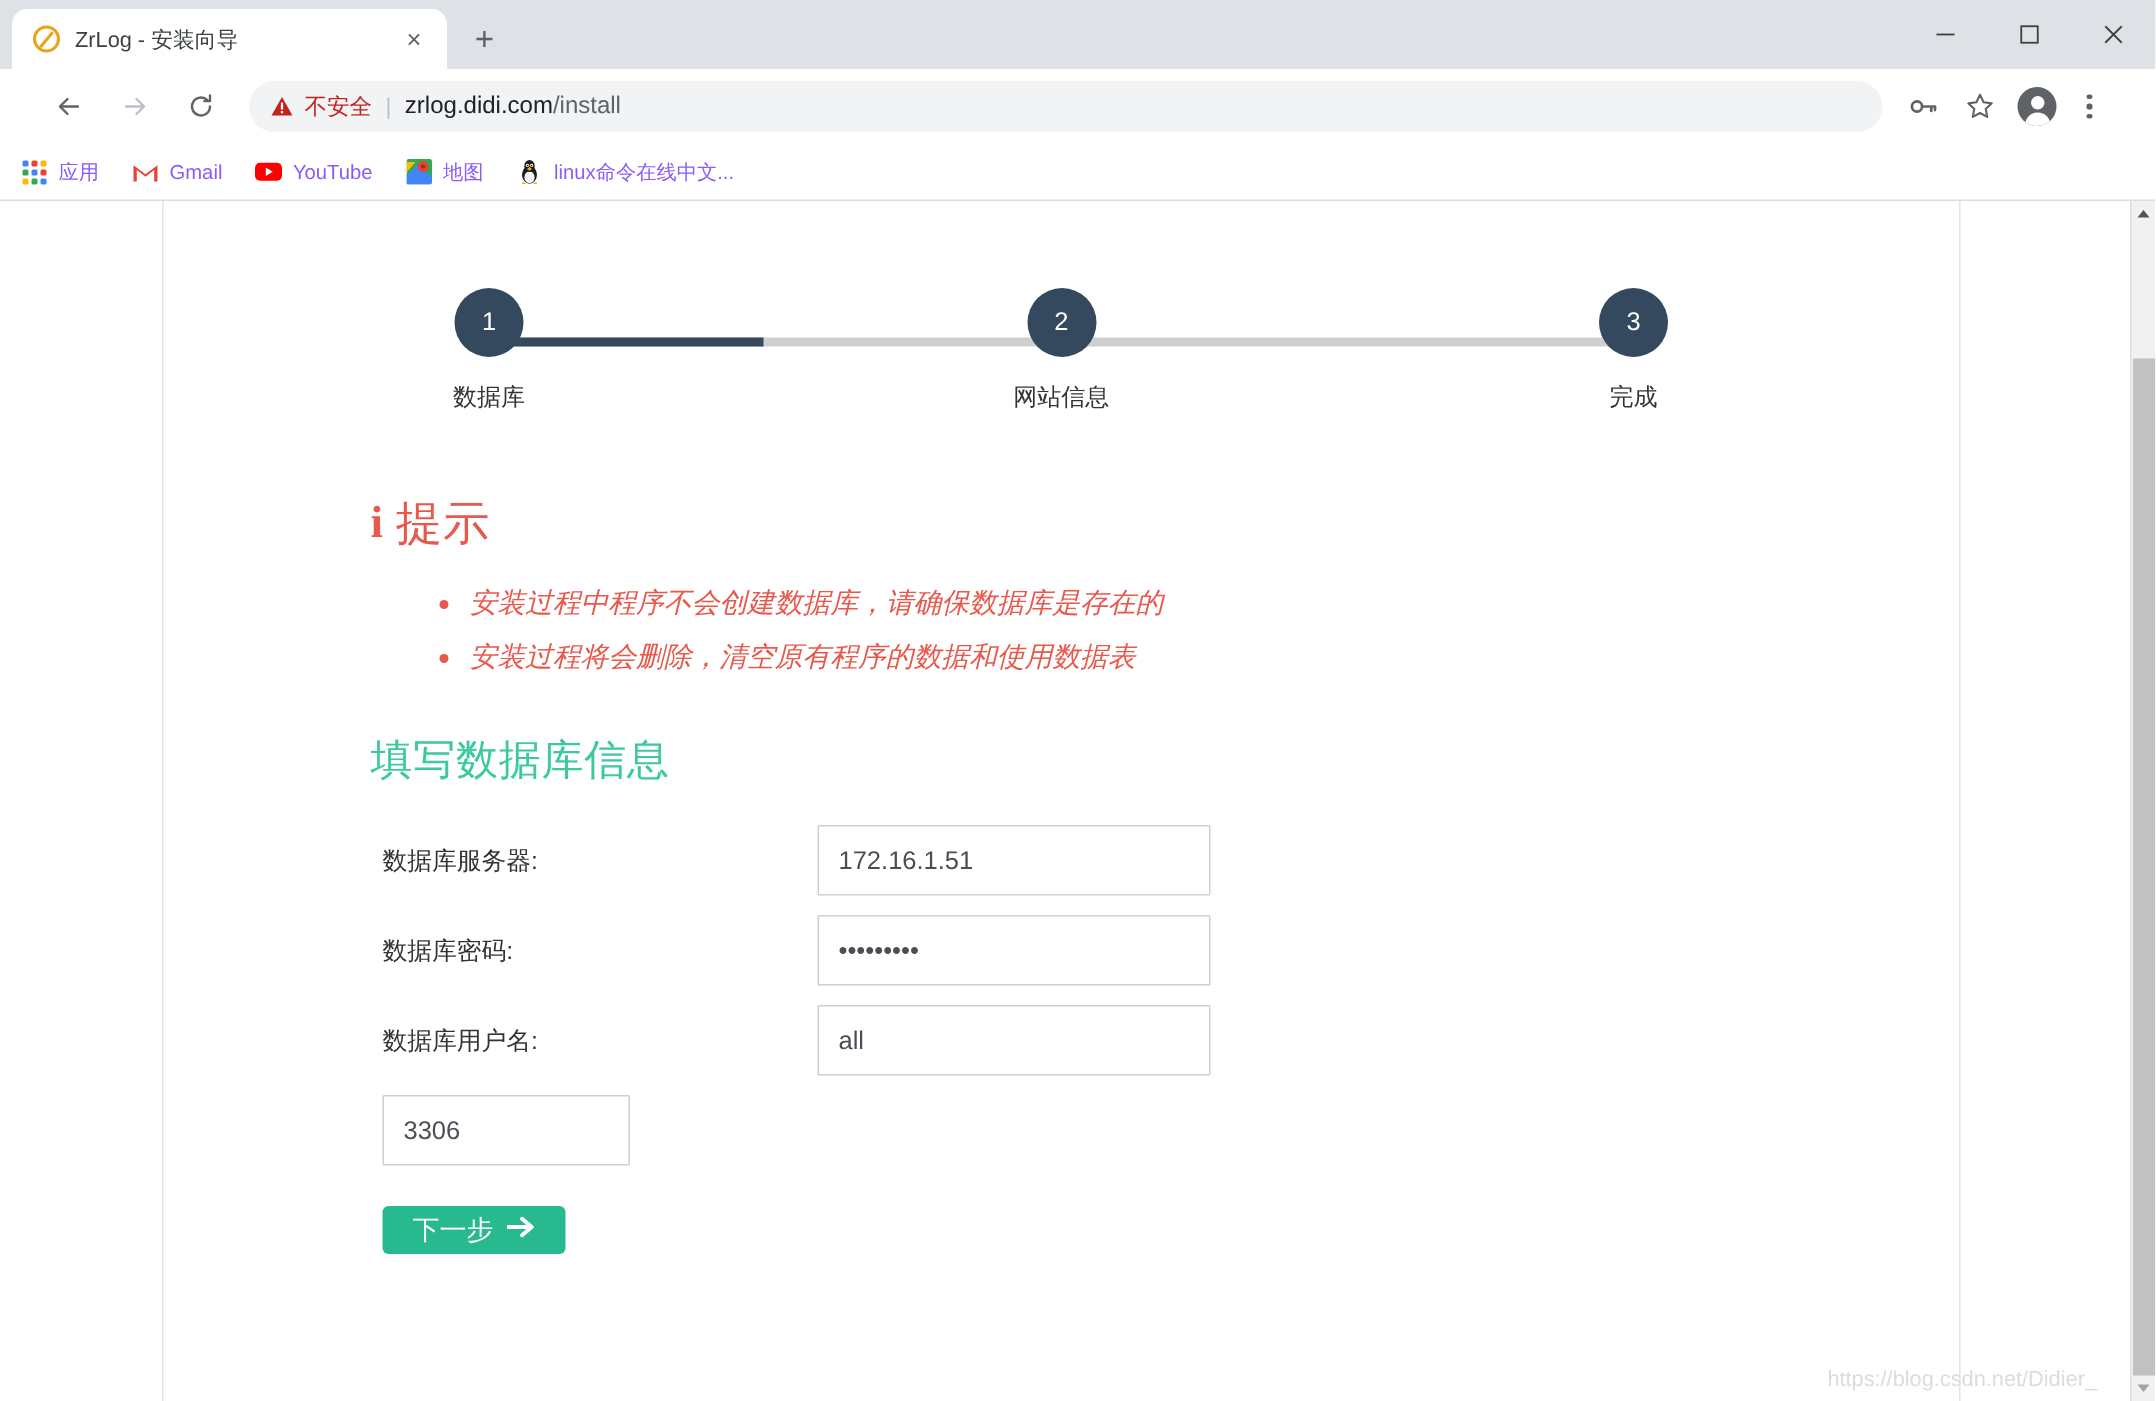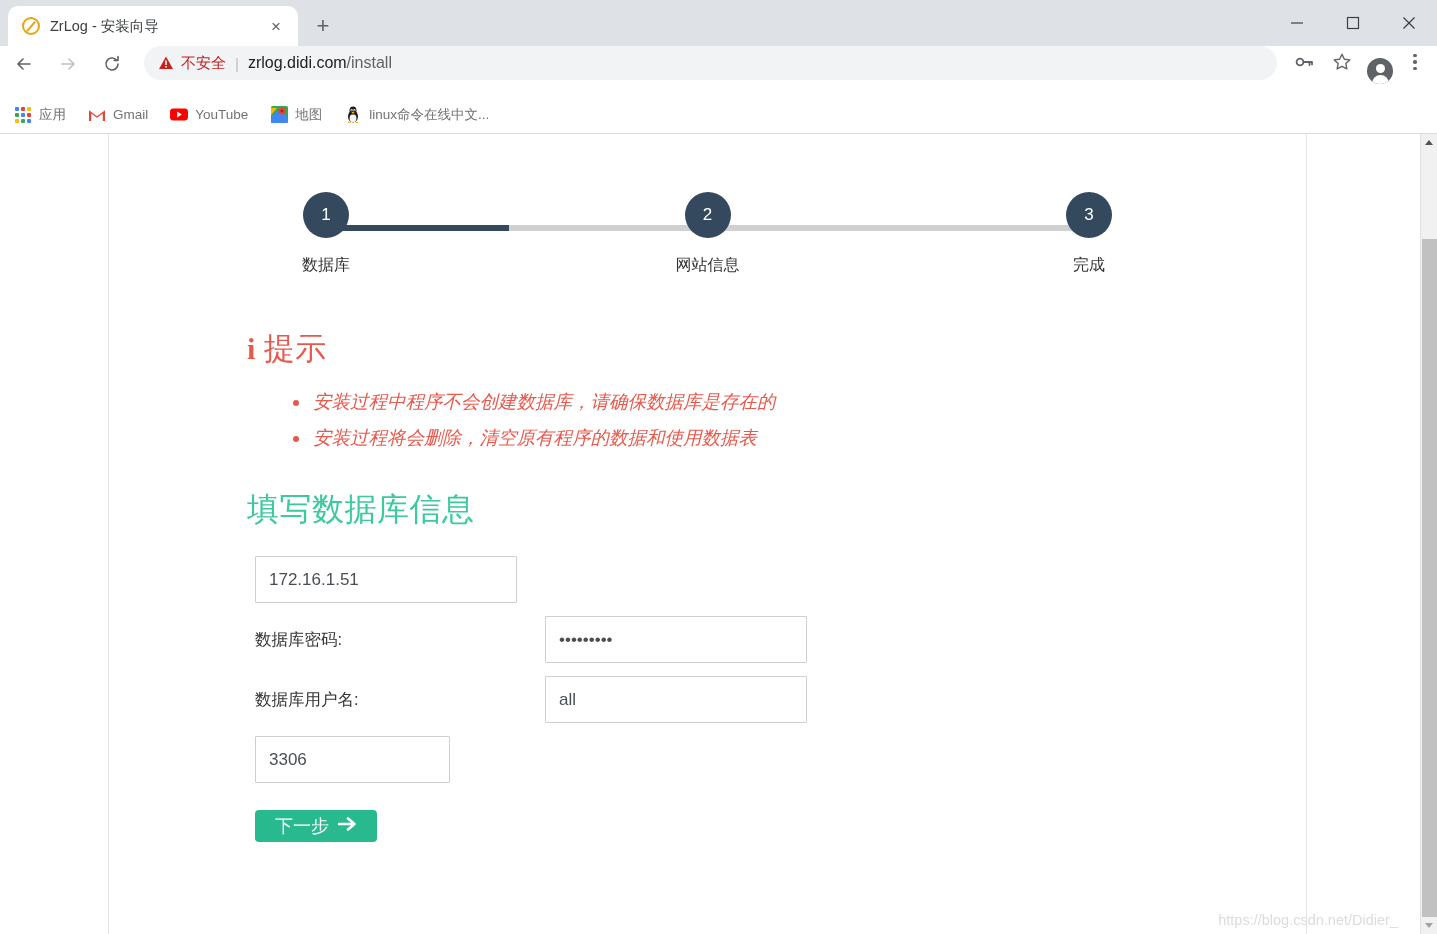--- a/index.html
+++ b/index.html
@@ -56,21 +56,21 @@
     display: flex; align-items: center;
   }
   .winctl > div {
     width: 56px; height: 46px;
     display: flex; align-items: center; justify-content: center;
     color: #3c4043;
   }
 
   .toolbar {
     height: 50px; background: #ffffff;
-    display: flex; padding: 0 2px;
+    display: flex; align-items: center; padding: 0 24px;
     flex: 0 0 auto;
   }
   .navbtn {
     width: 36px; height: 36px; margin: 0 4px;
     display: flex; align-items: center; justify-content: center;
     color: #5f6368; border-radius: 50%;
   }
   .navbtn.disabled { color: #bdc1c6; }
   .omnibox {
     flex: 1; height: 34px; background: #f1f3f4;
@@ -109,21 +109,21 @@
     justify-content: center; gap: 3px; flex: 0 0 auto;
   }
   .kebab i { width: 3.5px; height: 3.5px; border-radius: 50%; background: #5f6368; display: block; }
 
   .bookmarks {
     height: 38px; background: #ffffff;
     display: flex; align-items: center; padding: 0 14px;
     border-bottom: 1px solid #dadce0; flex: 0 0 auto;
   }
   .bm { display: flex; align-items: center; margin-right: 22px; }
-  .bm-label { font-size: 13.5px; color: #737373; white-space: nowrap; }
+  .bm-label { font-size: 13.5px; color: #8b5cf6; white-space: nowrap; }
   .bm-ico { width: 18px; height: 18px; margin-right: 7px; flex: 0 0 auto;
             display: flex; align-items: center; justify-content: center; }
   .grid9 { display: grid; grid-template-columns: repeat(3,4px); grid-template-rows: repeat(3,4px); gap: 2px; }
   .grid9 i { display: block; width: 4px; height: 4px; border-radius: 1px; }
 
   
   .viewport {
     flex: 1; position: relative; background: #ffffff;
     display: flex; overflow: hidden;
   }
@@ -187,32 +187,32 @@
     position: relative; padding-left: 20px; font-style: italic;
   }
   .tips-list li::before {
     content: ""; position: absolute; left: 0; top: 16px;
     width: 6px; height: 6px; border-radius: 50%; background: #e8594d;
   }
 
   
   .form-head {
     margin: 32px 0 0 138px;
-    color: #3cc9a0; font-size: 32px; font-weight: 400; letter-spacing: .5px;
+    color: #3cc9a0; font-size: 28px; font-weight: 400; letter-spacing: .5px;
   }
   .form { margin: 24px 0 0 146px; }
   .frow { display: flex; align-items: center; margin-bottom: 13px; }
   .flabel { width: 290px; font-size: 16.5px; color: #333333; }
   .finput {
     height: 47px; border: 1px solid #ccd0d4; background: #ffffff;
     font-family: "Liberation Sans", sans-serif;
     font-size: 17px; color: #4a4f55; padding: 0 13px;
     width: 262px; border-radius: 1px;
   }
-  .finput.narrow { width: 195px; }
+  .finput.narrow { width: 165px; }
   .btn-next {
     margin-top: 14px; height: 32px; padding: 0 20px;
     background: #28b98e; border: none; border-radius: 4px;
     color: #ffffff; font-size: 18px;
     font-family: "Liberation Sans", sans-serif;
     display: inline-flex; align-items: center; gap: 9px;
     cursor: pointer;
   }
 
   .watermark {
@@ -403,20 +403,21 @@
           <ul class="tips-list">
             <li>安装过程中程序不会创建数据库，请确保数据库是存在的</li>
             <li>安装过程将会删除，清空原有程序的数据和使用数据表</li>
           </ul>
         </div>
 
         <div class="form-head">填写数据库信息</div>
 
         <div class="form">
           <div class="frow">
+            <label class="flabel">数据库服务器:</label>
             <input class="finput" type="text" value="172.16.1.51" style="">
           </div>
           <div class="frow">
             <label class="flabel">数据库密码:</label>
             <input class="finput" type="text" value="•••••••••" style="">
           </div>
           <div class="frow">
             <label class="flabel">数据库用户名:</label>
             <input class="finput" type="text" value="all" style="">
           </div>

